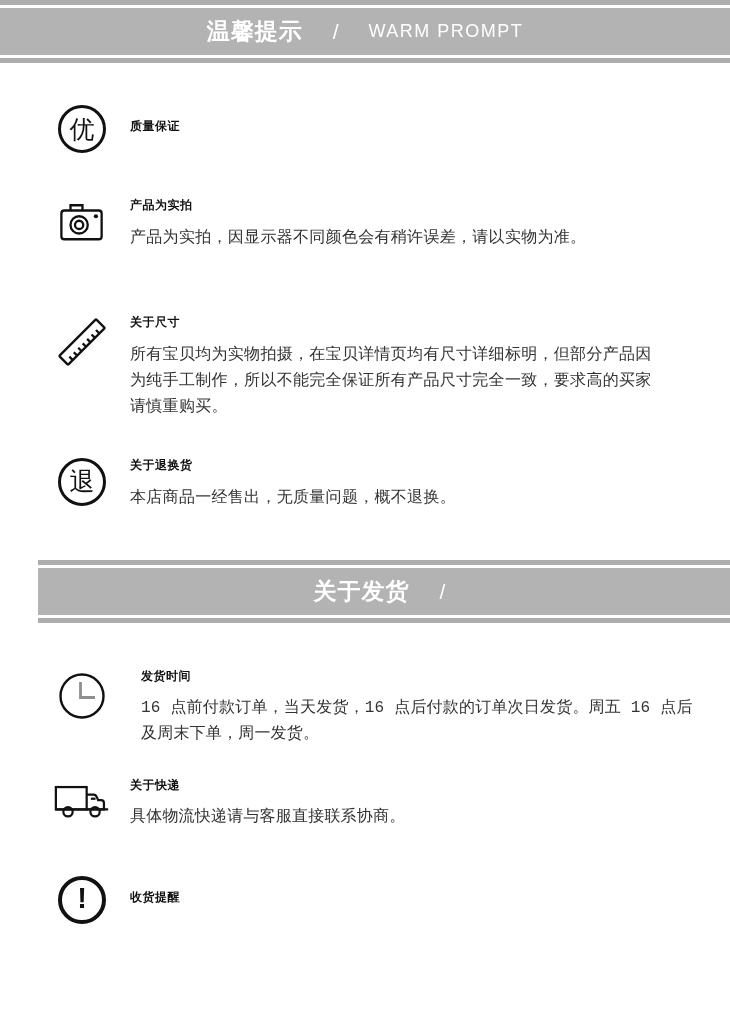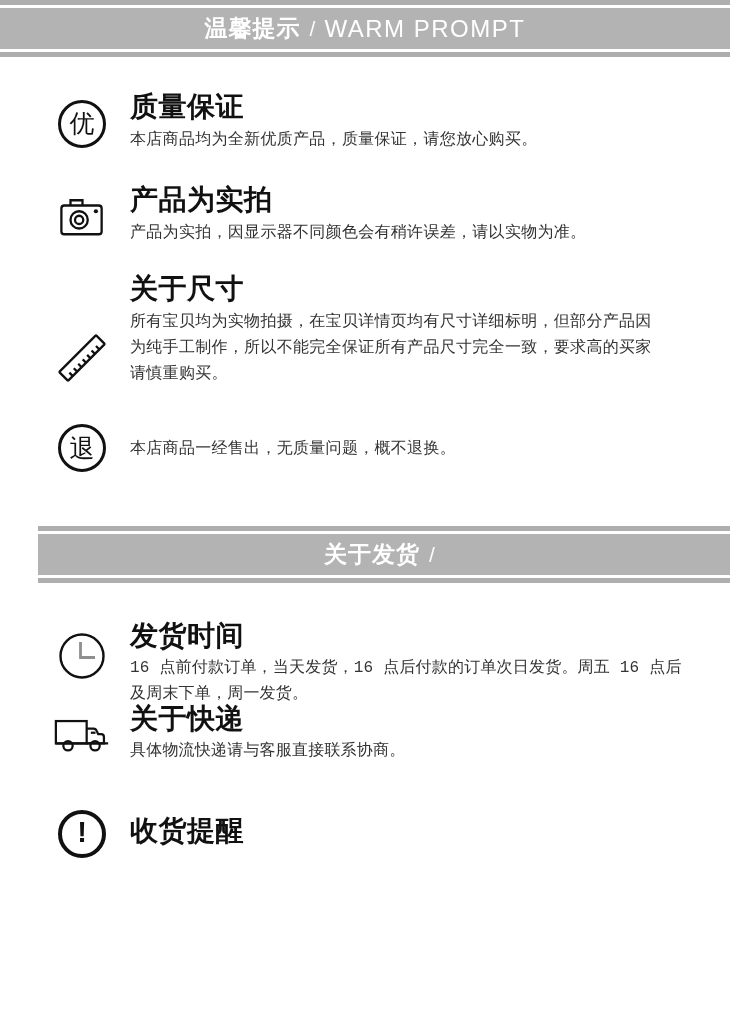--- a/index.html
+++ b/index.html
@@ -10,52 +10,52 @@
   html,body{background:#ffffff;}
   body{
     width:730px; height:1027px; position:relative; overflow:hidden;
     font-family:"Liberation Sans","DejaVu Sans",sans-serif;
   }
   
   .band{width:100%;}
   .band .strip{height:5px; background:var(--band-strip-gray);}
   .band .gap{height:3px; background:#ffffff;}
   .band .main{
-    height:41px; background:var(--band-gray);
+    height:47px; background:var(--band-gray);
     display:flex; align-items:center; justify-content:center;
-    color:var(--band-text); white-space:nowrap;
+    color:var(--band-text); white-space:nowrap;gap:21px;
   }
   .band .zh{font-size:23px; font-weight:700; letter-spacing:1px;}
   .band .sep{font-size:21px; font-weight:400; margin:0 9px;}
-  .band .en{font-size:24px; font-weight:400; letter-spacing:1.5px;}
+  .band .en{font-size:18px; font-weight:400; letter-spacing:1.5px;}
   .band2{margin-top:50px;padding-left:38px;}
   
   .item{
     display:flex; align-items:center;
     padding-left:54px; padding-right:36px;
   }
   .item--top{align-items:flex-start;}
   .item--top .icon-box{margin-top:4px;}
   .icon-box{
     width:56px; min-width:56px; height:56px; margin-right:20px;
     display:flex; align-items:center; justify-content:center;
     color:var(--icon-stroke);
   }
   .txt{flex:1; min-width:0;}
   .txt h3{
-    font-size:28px; line-height:24px; font-weight:700;
+    font-size:12px; line-height:24px; font-weight:700;
     color:var(--title-text); margin-bottom:7px; letter-spacing:0.5px;
   }
   .txt p{
     font-size:16px; line-height:26px; color:var(--body-text);
     letter-spacing:0.3px; white-space:pre-line;
   }
   .serif-body p{font-family:Liberation Mono, monospace; letter-spacing:0.2px;}
-  .s1{margin-top:38px;} .s2{margin-top:36px;} .s3{margin-top:32px;align-items:flex-end;} .s4{margin-top:34px;}
-  .s5{margin-top:41px;} .s6{} .s7{margin-top:42px;}
+  .s1{margin-top:38px;} .s2{margin-top:36px;} .s3{margin-top:60px;} .s4{margin-top:34px;}
+  .s5{margin-top:41px;gap:11px;} .s6{margin-top:26px;} .s7{margin-top:42px;}
   
   .circle-badge{
     width:48px; height:48px; border:3px solid var(--icon-stroke); border-radius:50%;
     display:flex; align-items:center; justify-content:center;
     font-size:25px; color:var(--icon-stroke); line-height:1;
   }
   .circle-badge.bang{border-width:4px; font-weight:700; font-size:29px; padding-bottom:3px;}
   
   .li{stroke:currentColor; fill:none; stroke-width:2.4;}
   .hands{stroke:var(--clock-hands); fill:none; stroke-width:2.8;}
@@ -74,21 +74,20 @@
   <div class="gap"></div>
   <div class="strip"></div>
 </div>
 
 <section class="item s1">
   <div class="icon-box">
     <span class="circle-badge">优</span>
   </div>
   <div class="txt">
     <h3>质量保证</h3>
-    <p>本店商品均为全新优质产品，质量保证，请您放心购买。</p>
   </div>
 </section>
 
 <section class="item s2">
   <div class="icon-box">
     <svg width="46" height="44" viewBox="0 0 48 44">
       <rect class="li" x="2.5" y="10" width="42" height="30" rx="3"></rect>
       <path class="li" d="M12 10 V4.5 H24.5 V10"></path>
       <circle class="li" cx="21" cy="25" r="9"></circle>
       <circle class="li" cx="21" cy="25" r="4.3"></circle>
@@ -116,20 +115,21 @@
 为纯手工制作，所以不能完全保证所有产品尺寸完全一致，要求高的买家
 请慎重购买。</p>
   </div>
 </section>
 
 <section class="item s4">
   <div class="icon-box">
     <span class="circle-badge">退</span>
   </div>
   <div class="txt">
+    <h3>关于退换货</h3>
     <p>本店商品一经售出，无质量问题，概不退换。</p>
   </div>
 </section>
 
 <div class="band band2">
   <div class="strip"></div>
   <div class="gap"></div>
   <div class="main">
     <span class="zh">关于发货</span>
     <span class="sep">/</span>

